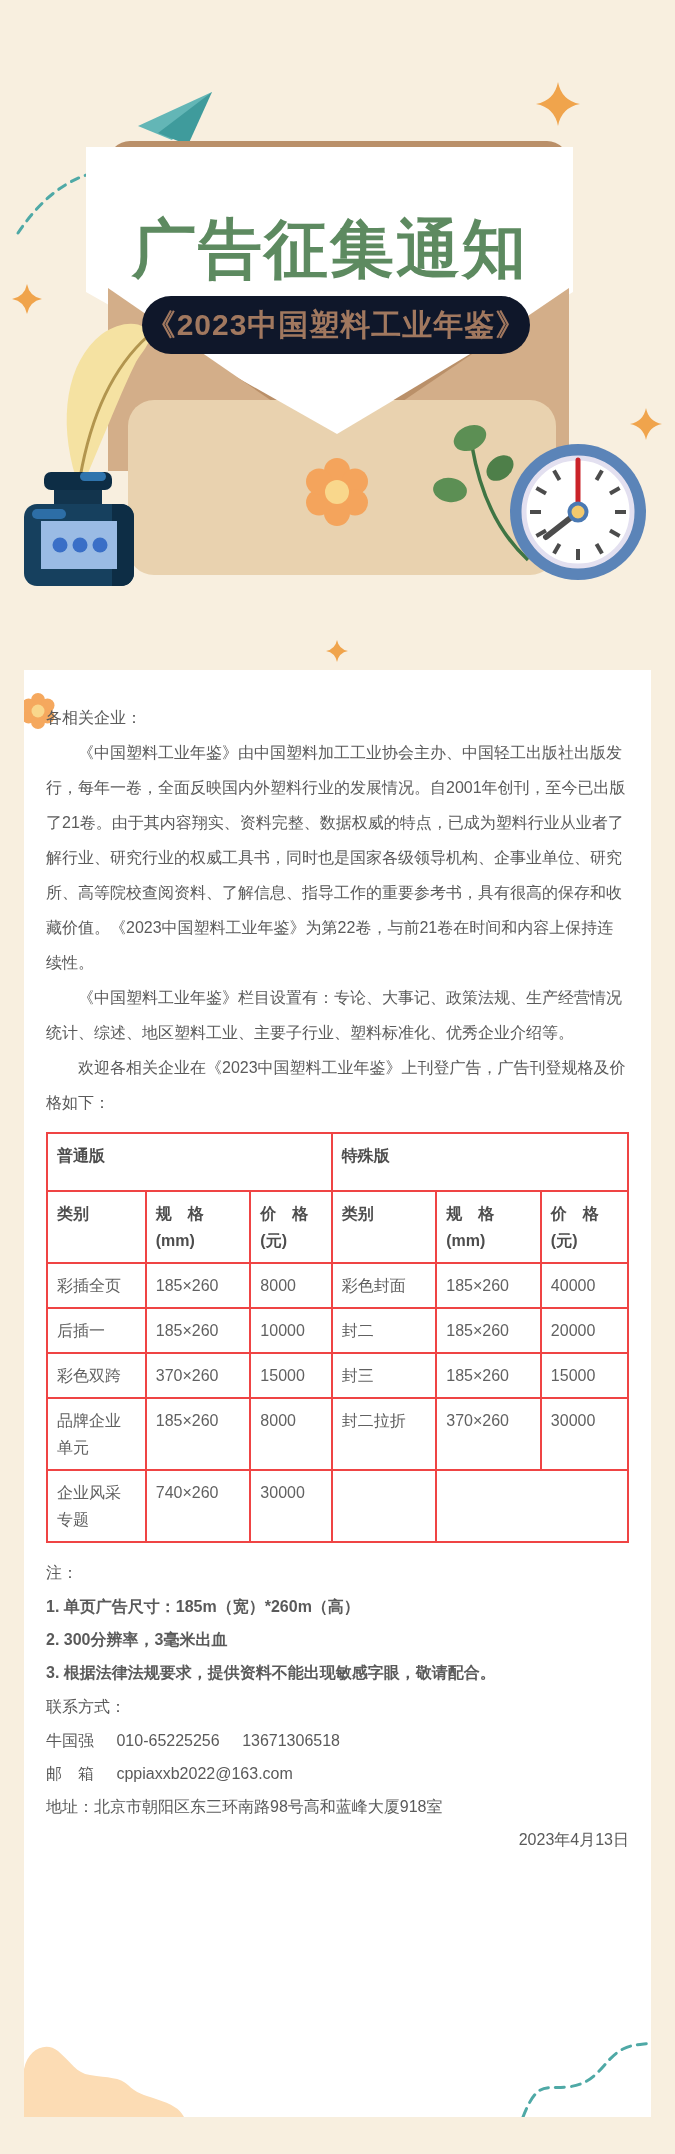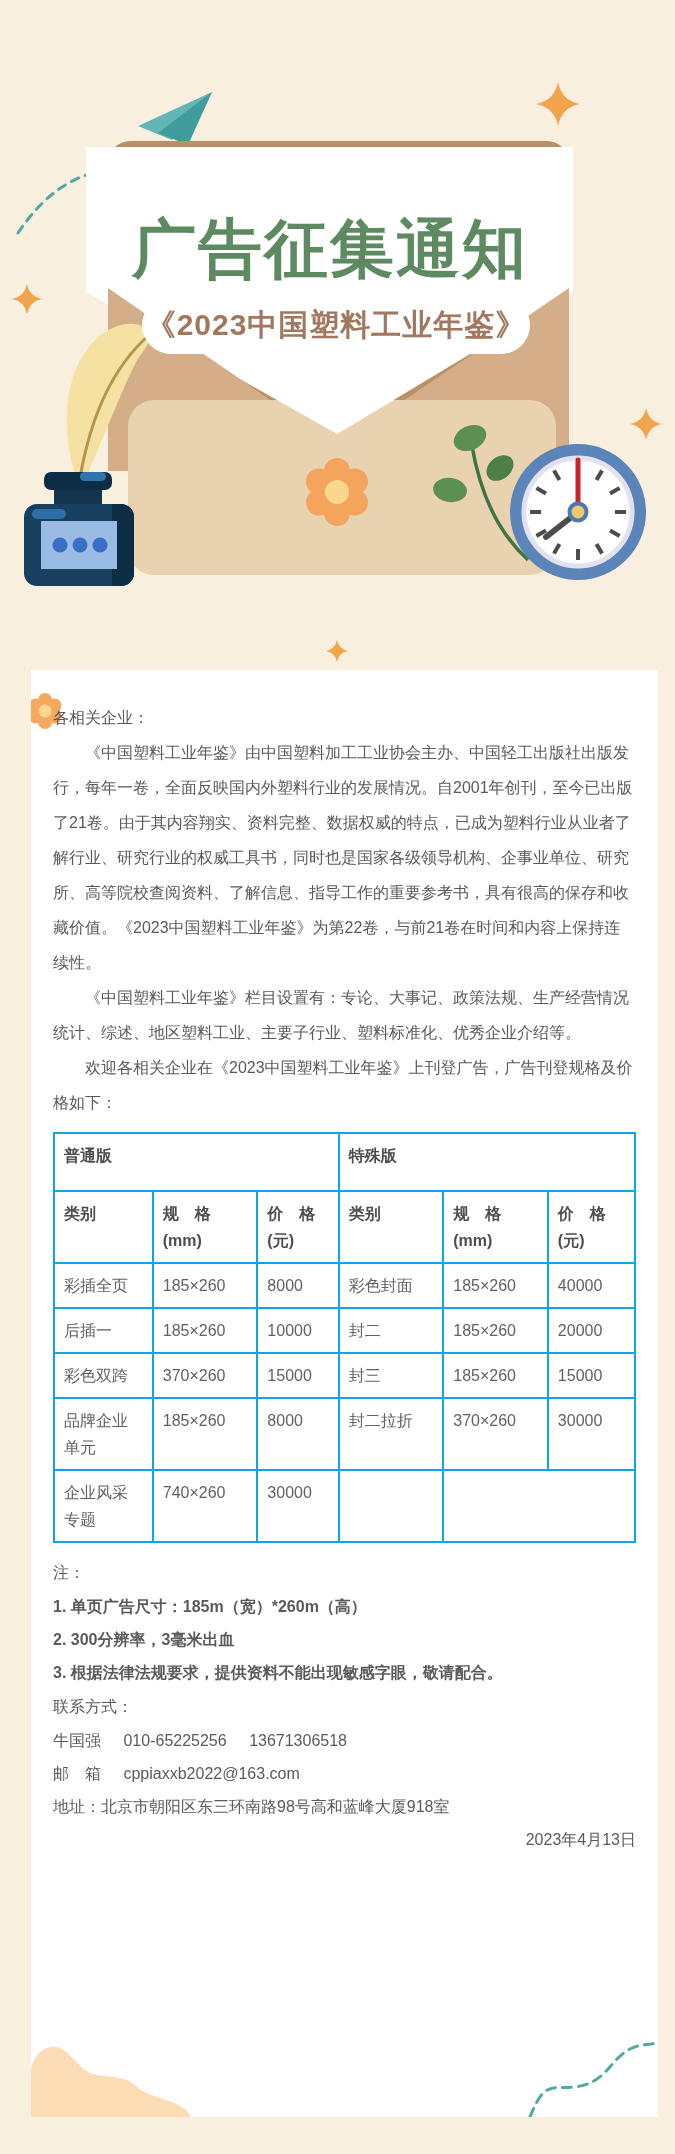--- a/index.html
+++ b/index.html
@@ -2,30 +2,30 @@
 <html><head>
 <meta charset="utf-8">
 <style>
   html,body{margin:0;padding:0;}
   .page{position:relative;width:675px;height:2154px;background:#f8efdf;overflow:hidden;
         font-family:"Liberation Sans","DejaVu Sans",sans-serif;}
   .hero{position:absolute;left:0;top:0;width:538px;height:670px;}
   .hero svg{position:absolute;left:0;top:0;}
   .hero-title{position:absolute;left:86px;top:202px;width:488px;height:94px;line-height:94px;
         text-align:center;font-size:64px;font-weight:bold;color:#5d8a60;letter-spacing:2px;}
-  .hero-pill{position:absolute;left:142px;top:296px;width:388px;height:58px;background:#ffffff;
+  .hero-pill{position:absolute;left:142px;top:296px;width:388px;height:58px;background:#0f172a;
         border-radius:29px;display:flex;align-items:center;justify-content:center;
         font-size:30px;font-weight:bold;color:#a1785f;letter-spacing:1px;}
-  .card{position:absolute;left:24px;top:670px;width:627px;height:1447px;background:#ffffff;overflow:hidden;margin-left:7px;}
+  .card{position:absolute;left:24px;top:670px;width:627px;height:1447px;background:#ffffff;overflow:hidden;}
   .content{position:relative;padding:30px 22px 0;font-size:16px;color:#5a5a5a;line-height:35px;}
   .content p{margin:0;}
   .salutation{margin-bottom:8px;}
   .para{margin-bottom:8px;text-indent:2em;}
   table.price{width:100%;border-collapse:collapse;table-layout:fixed;margin:12px 0 12px;}
-  table.price th,table.price td{border:2px solid #0ea5e9;padding:8px 9px;text-align:left;
+  table.price th,table.price td{border:2px solid #ef4444;padding:8px 9px;text-align:left;
         vertical-align:top;font-size:16px;line-height:27px;color:#616161;}
   table.price th{font-weight:bold;color:#4d4d4d;}
   tr.group-row th{height:40px;}
   td.cat{white-space:pre-line;border-radius:17px;}
   .note-label{margin-top:4px;}
   .note-item{margin:2px 0 0 36px;line-height:33px;font-weight:bold;}
   .contact-label{margin-top:4px;}
   .contact-line{margin:2px 0 0 36px;line-height:33px;}
   .contact-line span{margin-right:18px;}
   .address{margin:2px 0 0 12px;line-height:33px;}

